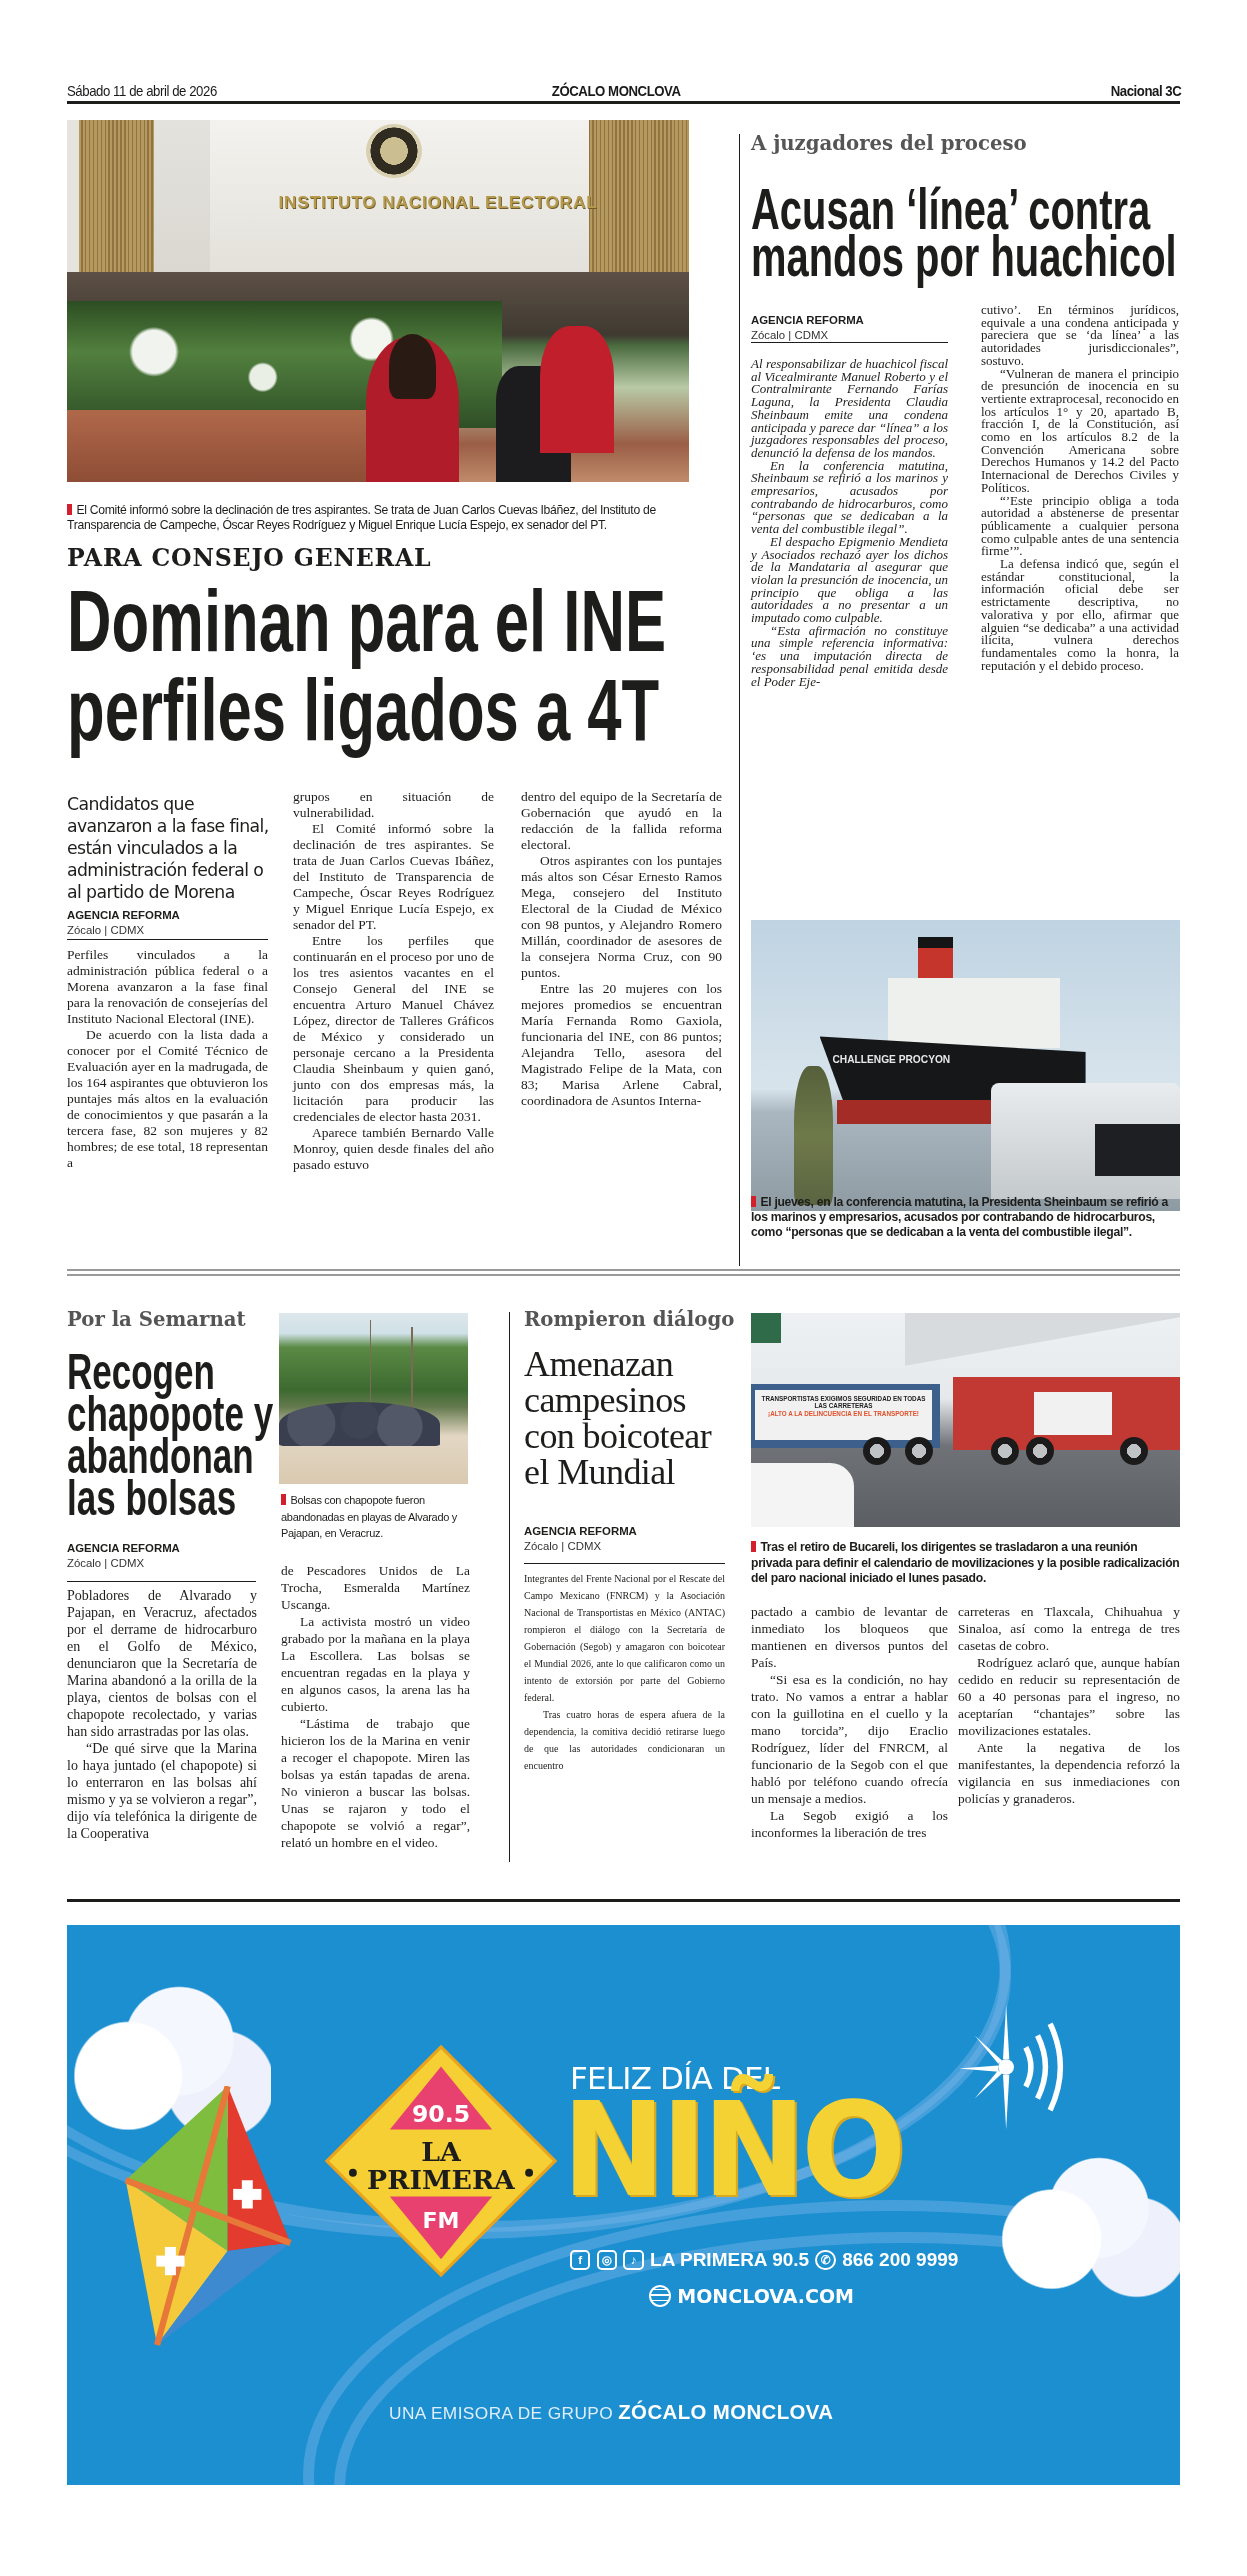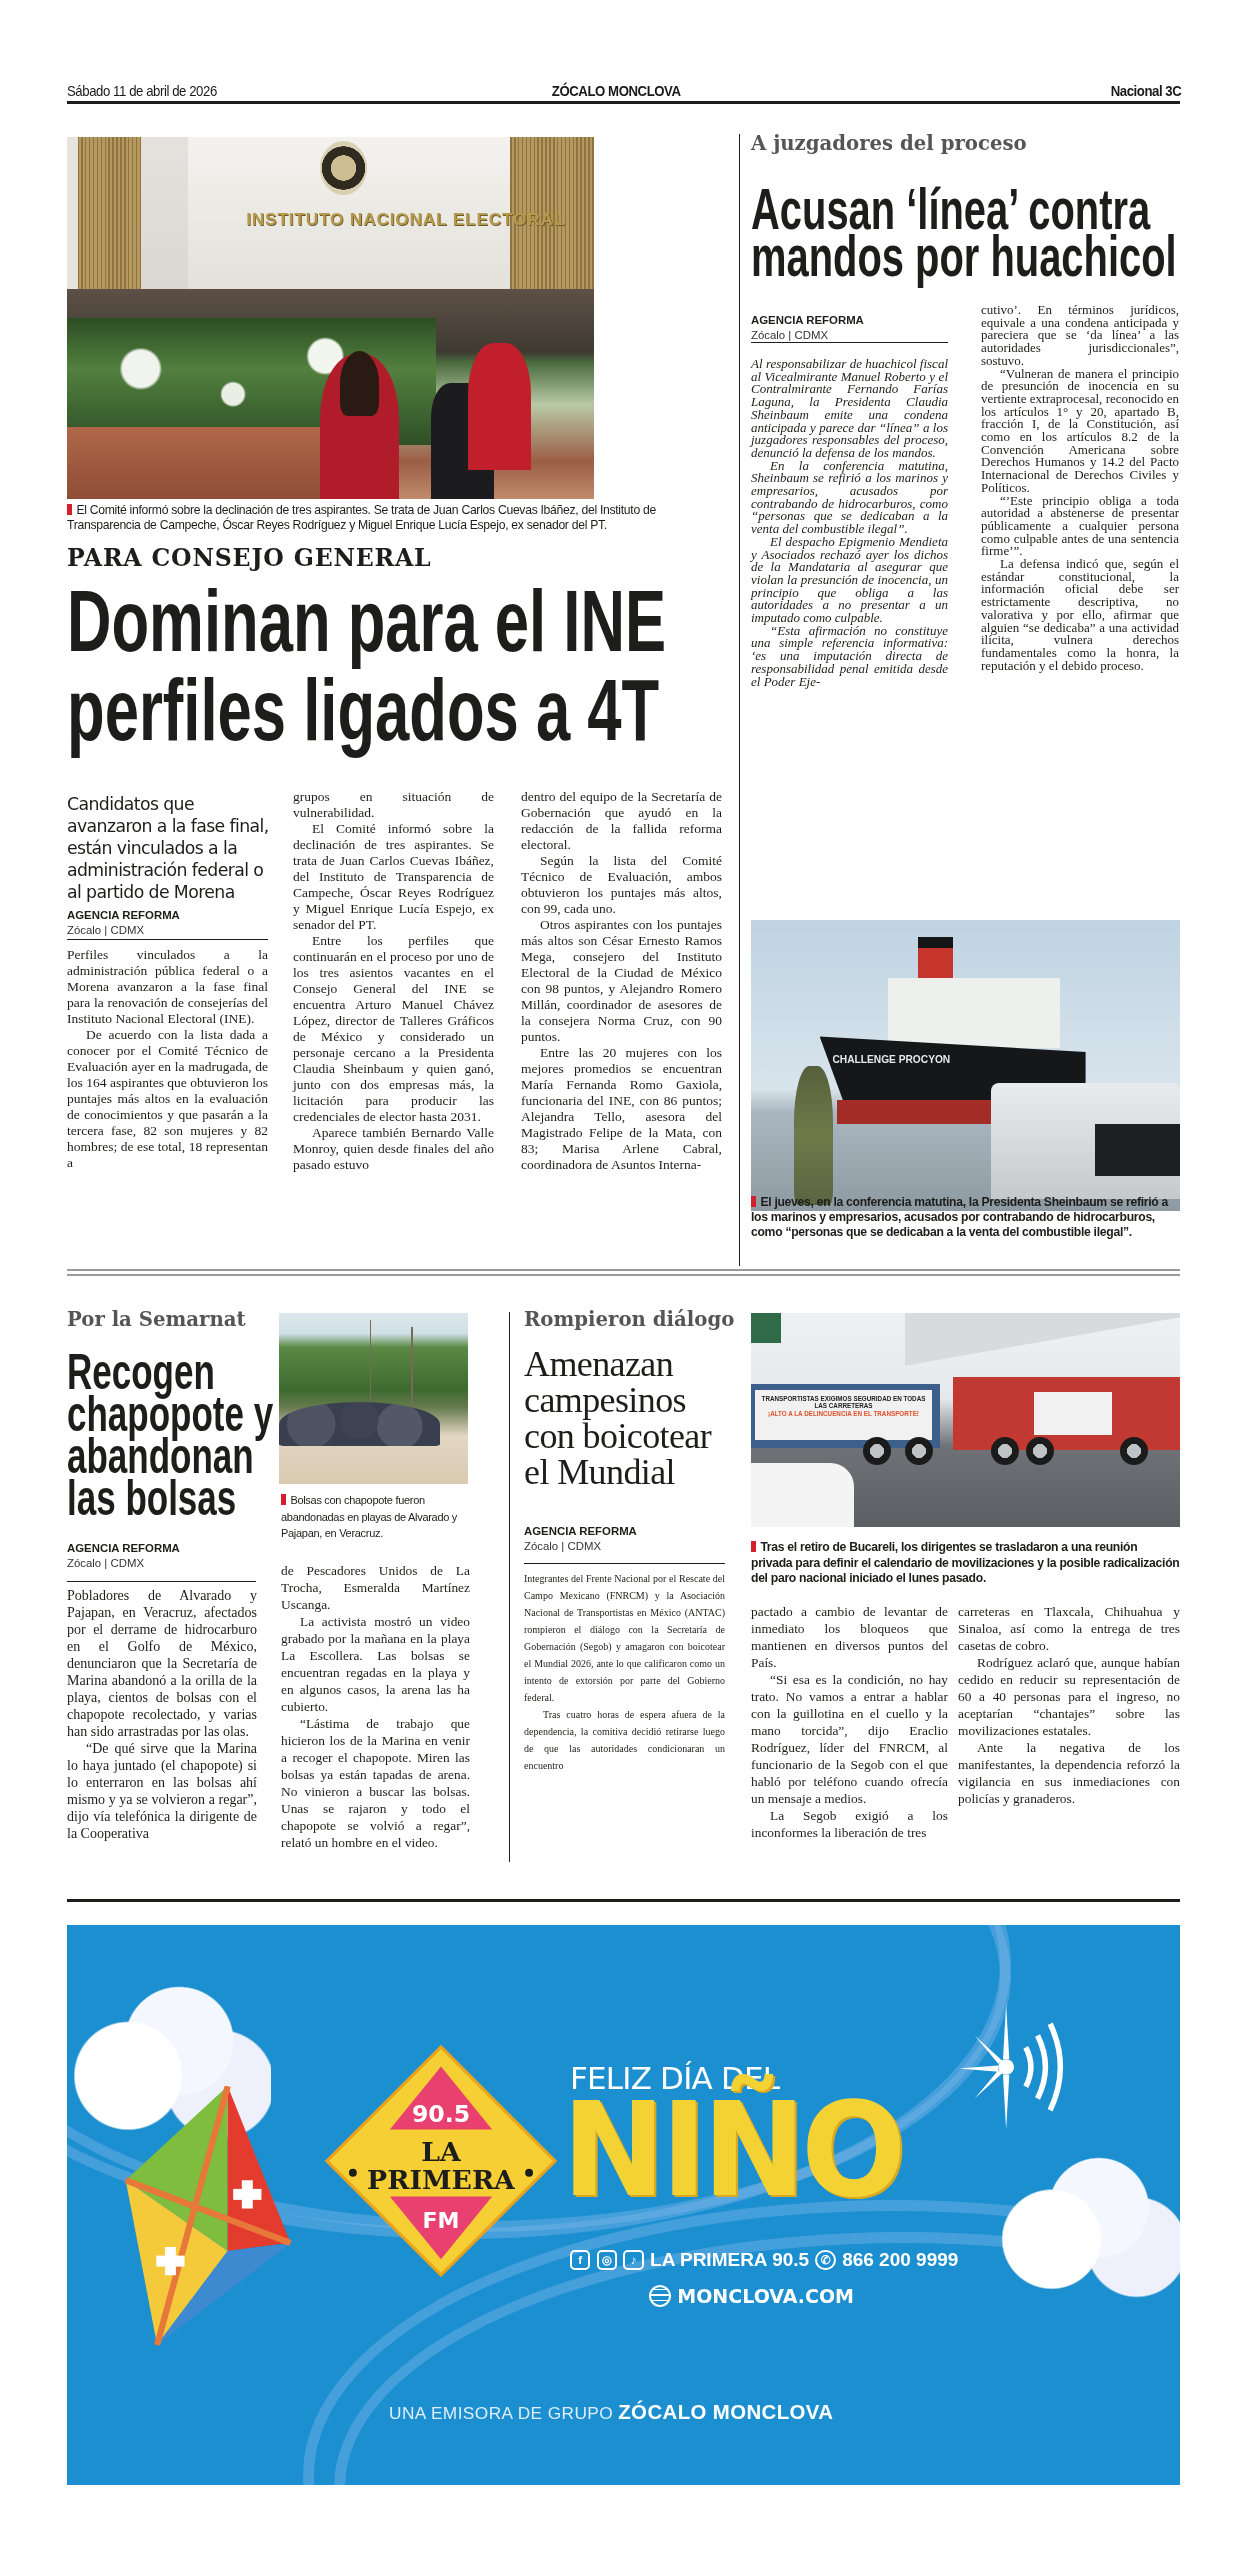--- a/index.html
+++ b/index.html
@@ -96,21 +96,21 @@
   .ad .antenna { position:absolute; left: 892px; top: 79px; width: 110px; height: 126px; }
 </style>
 </head>
 <body>
 
 <div class="folio" style="left:67px;">Sábado 11 de abril de 2026</div>
 <div class="folio center">ZÓCALO MONCLOVA</div>
 <div class="folio right">Nacional 3C</div>
 <div class="rule-thick" style="top:101px;"></div>
 
-<div class="photo ph-ine" style="left:67px; top:137px; width:527px; height:362px;" title="Sesión del Consejo General del Instituto Nacional Electoral">
+<div class="photo ph-ine" style="left:67px; top:120px; width:622px; height:362px;" title="Sesión del Consejo General del Instituto Nacional Electoral">
   <div class="wall3"></div>
     <div class="wall2"></div>
     <div class="wall"></div>
   <div class="seal"></div>
   <div class="ine-text">INSTITUTO NACIONAL ELECTORAL</div>
   <div class="floor"></div>
   <div class="plants"></div>
   <div class="desk"></div>
   <div class="chair"></div>
   <div class="woman2"></div>
@@ -136,21 +136,20 @@
   <p>De acuerdo con la lista dada a conocer por el Comité Técnico de Evaluación ayer en la madrugada, de los 164 aspirantes que obtuvieron los puntajes más altos en la evaluación de conocimientos y que pasarán a la tercera fase, 82 son mujeres y 82 hombres; de ese total, 18 representan a</p>
 </div>
 <div class="col" style="left:293px; top:789px; width:201px;">
   <p class="noindent">grupos en situación de vulnerabilidad.</p>
   <p>El Comité informó sobre la declinación de tres aspirantes. Se trata de Juan Carlos Cuevas Ibáñez, del Instituto de Transparencia de Campeche, Óscar Reyes Rodríguez y Miguel Enrique Lucía Espejo, ex senador del PT.</p>
   <p>Entre los perfiles que continuarán en el proceso por uno de los tres asientos vacantes en el Consejo General del INE se encuentra Arturo Manuel Chávez López, director de Talleres Gráficos de México y considerado un personaje cercano a la Presidenta Claudia Sheinbaum y quien ganó, junto con dos empresas más, la licitación para producir las credenciales de elector hasta 2031.</p>
   <p>Aparece también Bernardo Valle Monroy, quien desde finales del año pasado estuvo</p>
 </div>
 <div class="col" style="left:521px; top:789px; width:201px;">
   <p class="noindent">dentro del equipo de la Secretaría de Gobernación que ayudó en la redacción de la fallida reforma electoral.</p>
-  <p>Según la lista del Comité Técnico de Evaluación, ambos obtuvieron los puntajes más altos, con 99, cada uno.</p>
   <p>Otros aspirantes con los puntajes más altos son César Ernesto Ramos Mega, consejero del Instituto Electoral de la Ciudad de México con 98 puntos, y Alejandro Romero Millán, coordinador de asesores de la consejera Norma Cruz, con 90 puntos.</p>
   <p>Entre las 20 mujeres con los mejores promedios se encuentran María Fernanda Romo Gaxiola, funcionaria del INE, con 86 puntos; Alejandra Tello, asesora del Magistrado Felipe de la Mata, con 83; Marisa Arlene Cabral, coordinadora de Asuntos Interna-</p>
 </div>
 
 <div class="vrule" style="left:739px; top:134px; height:1132px;"></div>
 
 <div class="kicker" style="left:751px; top:132px; font-size:19.7px;">A juzgadores del proceso</div>
 <div class="head-cond" style="left:751px; top:179px; font-size:57px; line-height:60px;">Acusan ‘línea’ contra</div>
 <div class="head-cond" style="left:751px; top:226px; font-size:57px; line-height:60px;">mandos por huachicol</div>
 

